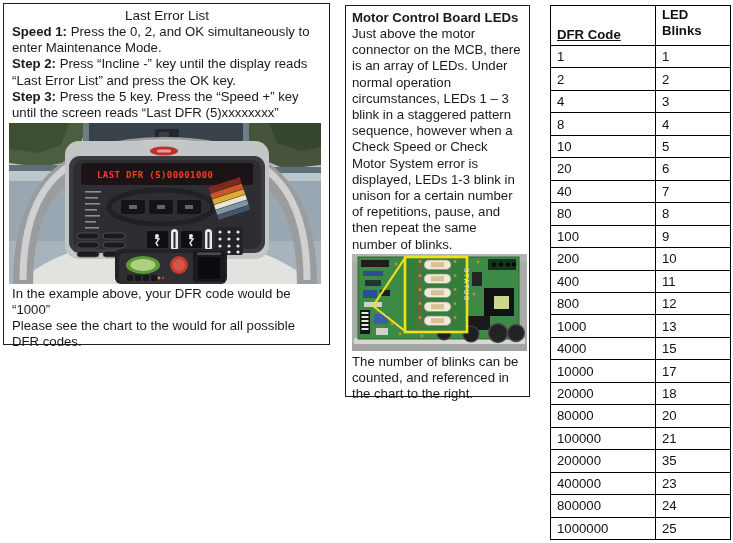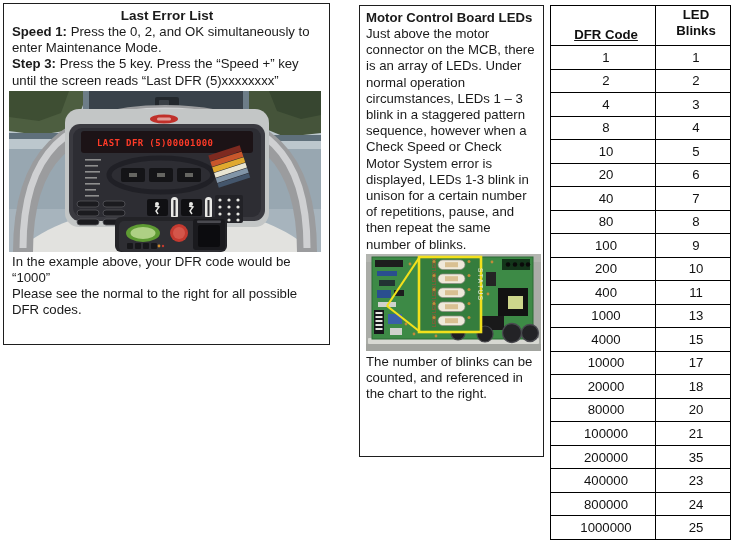--- a/index.html
+++ b/index.html
@@ -2,49 +2,50 @@
 <html><head>
 <meta charset="utf-8">
 <style>
   html,body{margin:0;padding:0;}
   body{
     width:733px;height:543px;position:relative;background:#ffffff;
     font-family:"Liberation Sans", sans-serif;color:#1a1a1a;overflow:hidden;
   }
   .panel{position:absolute;border:1.5px solid #1e1e1e;background:#ffffff;box-sizing:border-box;}
   #left-panel{left:3px;top:3px;width:327px;height:342px;padding:3px 7px 0 8px;}
-  #mid-panel{left:359px;top:5px;width:185px;height:452px;padding:3px 5px 0 6px;}
+  #mid-panel{left:345px;top:5px;width:185px;height:392px;padding:3px 5px 0 6px;}
   .doc-text{font-size:13.2px;line-height:16.2px;}
-  #left-panel .title{font-size:13.5px;font-weight:bold;text-align:center;line-height:17px;}
+  #left-panel .title{font-size:13.5px;font-weight:normal;text-align:center;line-height:17px;}
   #mid-panel .title{font-size:13.2px;font-weight:bold;line-height:17px;}
   .steps p, .plain{margin:0;}
   b{font-weight:bold;}
   .photo{display:block;}
   #treadmill-photo{width:312px;height:161px;margin:2px 0 2px -3px;}
   #mcb-photo{width:175px;height:97px;margin:1px 0 3px 0;}
   .footer-text{font-size:13.2px;line-height:16px;}
   
   #dfr-table-wrap{position:absolute;left:550px;top:5px;width:180px;height:535px;}
   table{border-collapse:collapse;width:180px;height:535px;table-layout:fixed;}
-  th,td{border:1.4px solid #000;font-size:13.2px;padding:0 0 0 6px;text-align:center;
+  th,td{border:1.4px solid #000;font-size:13.2px;padding:0 0 0 6px;text-align:left;
         font-weight:normal;color:#111;overflow:hidden;white-space:nowrap;}
   th{font-weight:bold;height:36px;}
   th.h-dfr{vertical-align:bottom;padding-bottom:3px;text-decoration:underline;}
   th.h-led{vertical-align:top;padding-top:1px;line-height:16px;}
   td{height:19.3px;vertical-align:middle;}
   col.c1{width:105px;} col.c2{width:75px;}
   svg text{user-select:none;}
 </style>
 </head>
 <body>
 
 <div class="panel" id="left-panel">
   <div class="title">Last Error List</div>
   <div class="steps doc-text">
     <p><b>Speed 1:</b><span> Press the 0, 2, and OK simultaneously to enter Maintenance Mode.</span></p>
+    <p><b>Step 2:</b><span> Press “Incline -” key until the display reads “Last Error List” and press the OK key.</span></p>
     <p><b>Step 3:</b><span> Press the 5 key. Press the “Speed +” key until the screen reads “Last DFR (5)xxxxxxxx”</span></p>
   </div>
 
   <svg id="treadmill-photo" class="photo" viewBox="0 0 312 161">
 
     <rect width="312" height="161" fill="#a7b4bd"></rect>
     <rect x="0" y="0" width="312" height="58" fill="#bcc7cd"></rect>
     <rect x="0" y="58" width="312" height="60" fill="#98a7b1"></rect>
 
     <path d="M0,0 H78 L74,14 L68,30 L55,40 L30,44 L0,40 Z" fill="#4d5e40"></path>
@@ -164,21 +165,21 @@
           <rect x="134" y="152" width="6" height="6" rx="1"></rect>
           <rect x="142" y="152" width="6" height="6" rx="1"></rect>
         </g>
       <circle cx="150" cy="155" r="1.4" fill="#d08a2c"></circle>
         <circle cx="154" cy="155" r="1.2" fill="#c23a30"></circle>
     </g>
   </svg>
 
   <div class="footer-text">
     <p class="plain">In the example above, your DFR code would be “1000”</p>
-    <p class="plain">Please see the normal to the right for all possible DFR codes.</p>
+    <p class="plain">Please see the chart to the would for all possible DFR codes.</p>
   </div>
 </div>
 
 <div class="panel" id="mid-panel">
   <div class="title">Motor Control Board LEDs</div>
   <div class="doc-text">Just above the motor connector on the MCB, there is an array of LEDs. Under normal operation circumstances, LEDs 1 – 3 blink in a staggered pattern sequence, however when a Check Speed or Check Motor System error is displayed, LEDs 1-3 blink in unison for a certain number of repetitions, pause, and then repeat the same number of blinks.</div>
 
   <svg id="mcb-photo" class="photo" viewBox="0 0 175 97">
 
     <rect width="175" height="97" fill="#aaaca7"></rect>
@@ -334,20 +335,24 @@
         </tr>
         <tr>
           <td>200</td>
           <td>10</td>
         </tr>
         <tr>
           <td>400</td>
           <td>11</td>
         </tr>
         <tr>
+          <td>800</td>
+          <td>12</td>
+        </tr>
+        <tr>
           <td>1000</td>
           <td>13</td>
         </tr>
         <tr>
           <td>4000</td>
           <td>15</td>
         </tr>
         <tr>
           <td>10000</td>
           <td>17</td>

